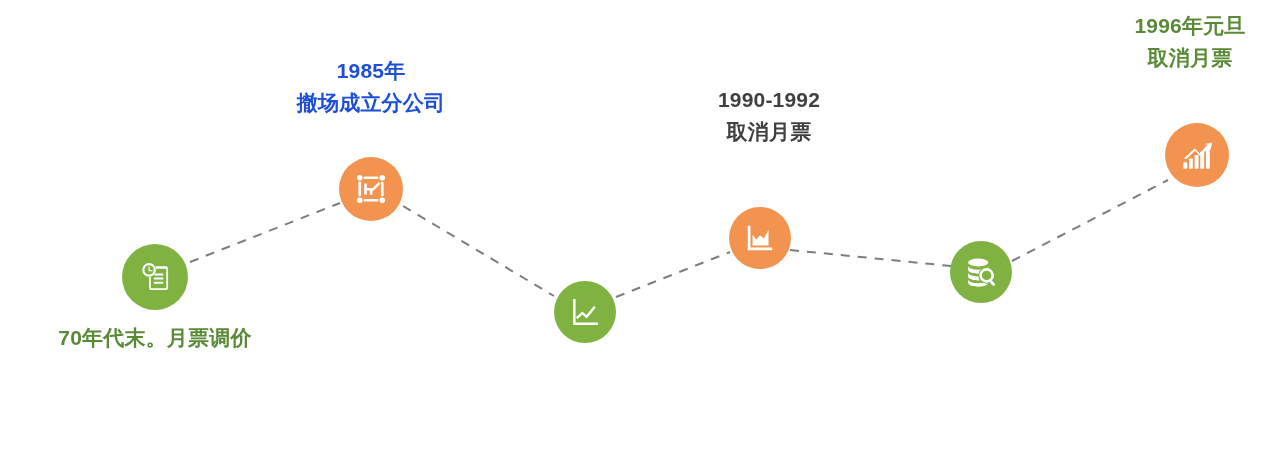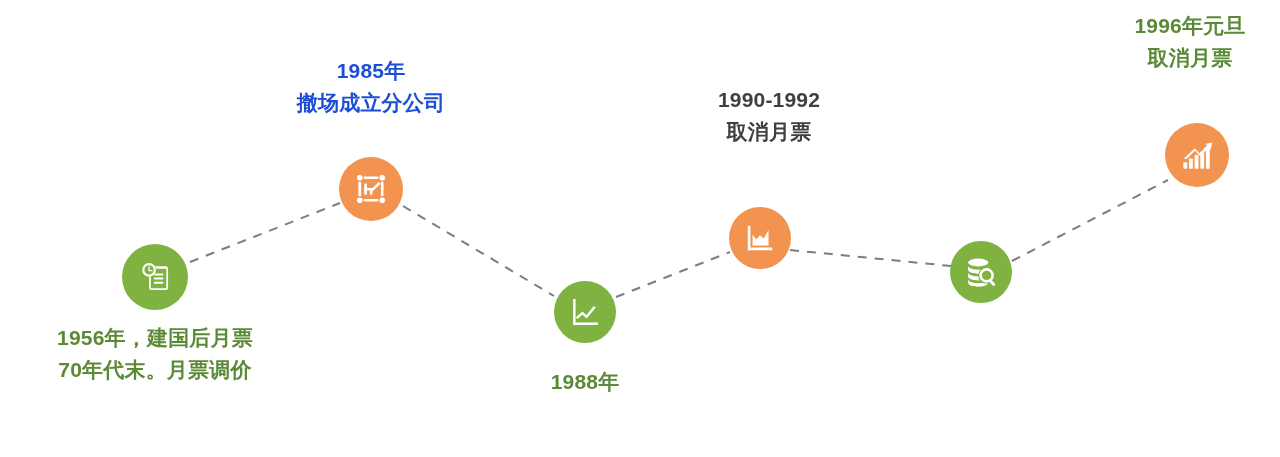--- a/index.html
+++ b/index.html
@@ -77,21 +77,20 @@
           <rect x="30" y="26" width="16" height="3.4" rx="1.2"></rect>
           <rect x="30" y="33" width="16" height="3.4" rx="1.2"></rect>
           <rect x="30" y="40" width="16" height="3.4" rx="1.2"></rect>
           <circle cx="22" cy="20" r="12" fill="#7FB241"></circle>
           <path d="M22 8.5A11.5 11.5 0 1 0 33.5 20 11.51 11.51 0 0 0 22 8.5zm0 3.6a7.9 7.9 0 1 1-7.9 7.9 7.9 7.9 0 0 1 7.9-7.9z"></path>
           <path d="M21 14.2h2.1v6.1h4.6v2.1H21z"></path>
         </g>
       </svg>
     </div>
     <div class="node-label" style="left:5px; top:322px; width:300px; color:#5B8A37; font-size:21px;">
-      <span class="lbl-line">1956年，建国后月票</span>
       <span class="lbl-line">70年代末。月票调价</span>
     </div>
   </div>
 
   <div class="node">
     <div class="node-circle" style="left:339px; top:157px; width:64px; height:64px; background:#F2944F;">
       <svg class="node-icon" width="36" height="36" viewBox="0 0 64 64" xmlns="http://www.w3.org/2000/svg">
         <g fill="#FFFFFF">
           <circle cx="12" cy="12" r="5"></circle>
           <circle cx="52" cy="12" r="5"></circle>
@@ -118,21 +117,20 @@
     <div class="node-circle" style="left:554px; top:281px; width:62px; height:62px; background:#7FB241;">
       <svg class="node-icon" width="34" height="34" viewBox="0 0 64 64" xmlns="http://www.w3.org/2000/svg">
         <g fill="none" stroke="#FFFFFF" stroke-width="4.6" stroke-linecap="square" stroke-linejoin="miter">
           <path d="M12 10v44h42"></path>
           <path d="M18 42l9-8 8 7 14-17"></path>
         </g>
         <path d="M43 23h11v11" fill="none" stroke="#FFFFFF" stroke-width="0"></path>
       </svg>
     </div>
     <div class="node-label" style="left:445px; top:366px; width:280px; color:#5B8A37; font-size:21px;">
-      <span class="lbl-line">1988年</span>
     </div>
   </div>
 
   <div class="node">
     <div class="node-circle" style="left:729px; top:207px; width:62px; height:62px; background:#F2944F;">
       <svg class="node-icon" width="34" height="34" viewBox="0 0 64 64" xmlns="http://www.w3.org/2000/svg">
         <g fill="#FFFFFF">
           <rect x="9" y="9" width="5" height="46" rx="0.6"></rect>
           <rect x="9" y="50" width="46" height="5" rx="0.6"></rect>
           <path d="M18 46V26l7 9 7-8 7 6 9-16v29z"></path>

